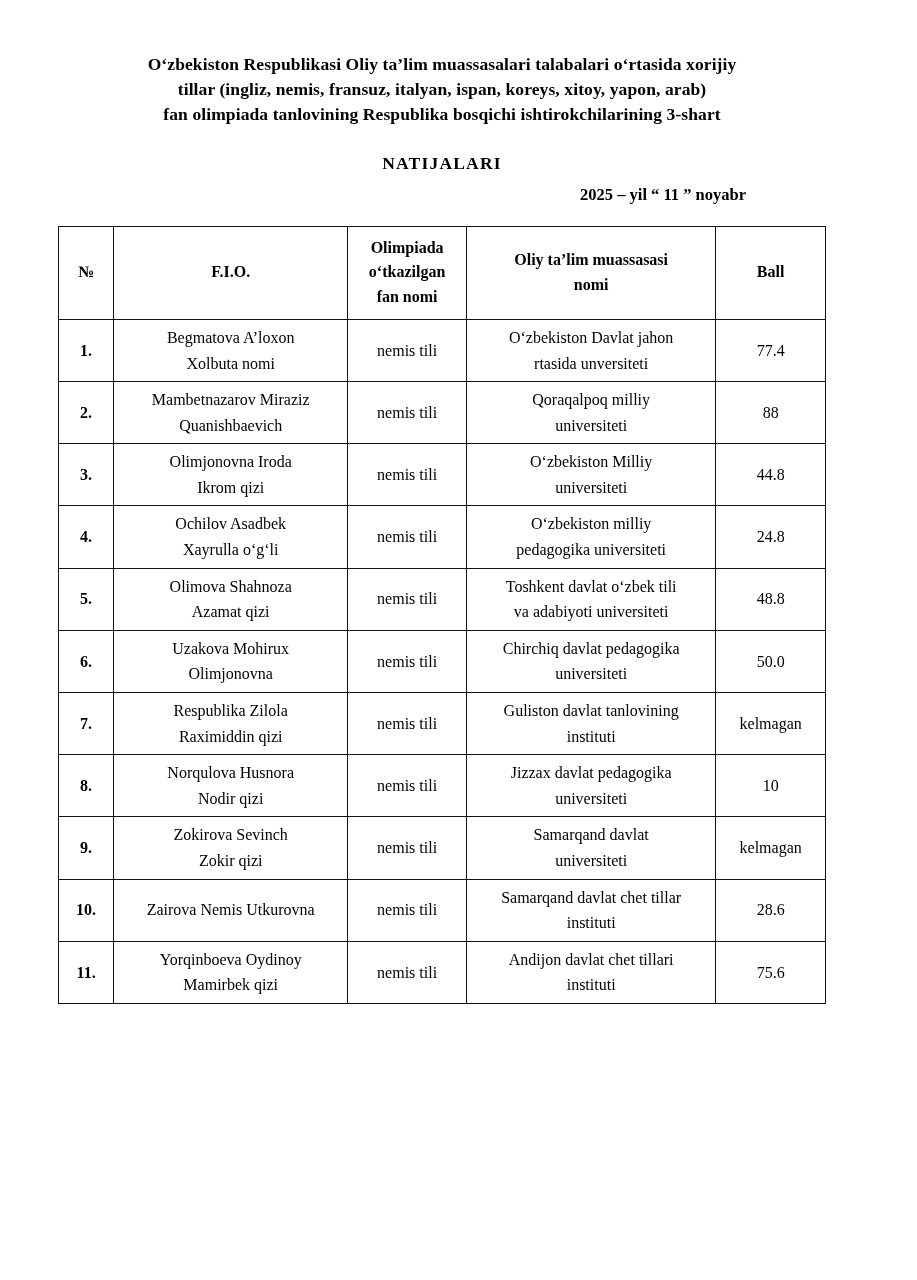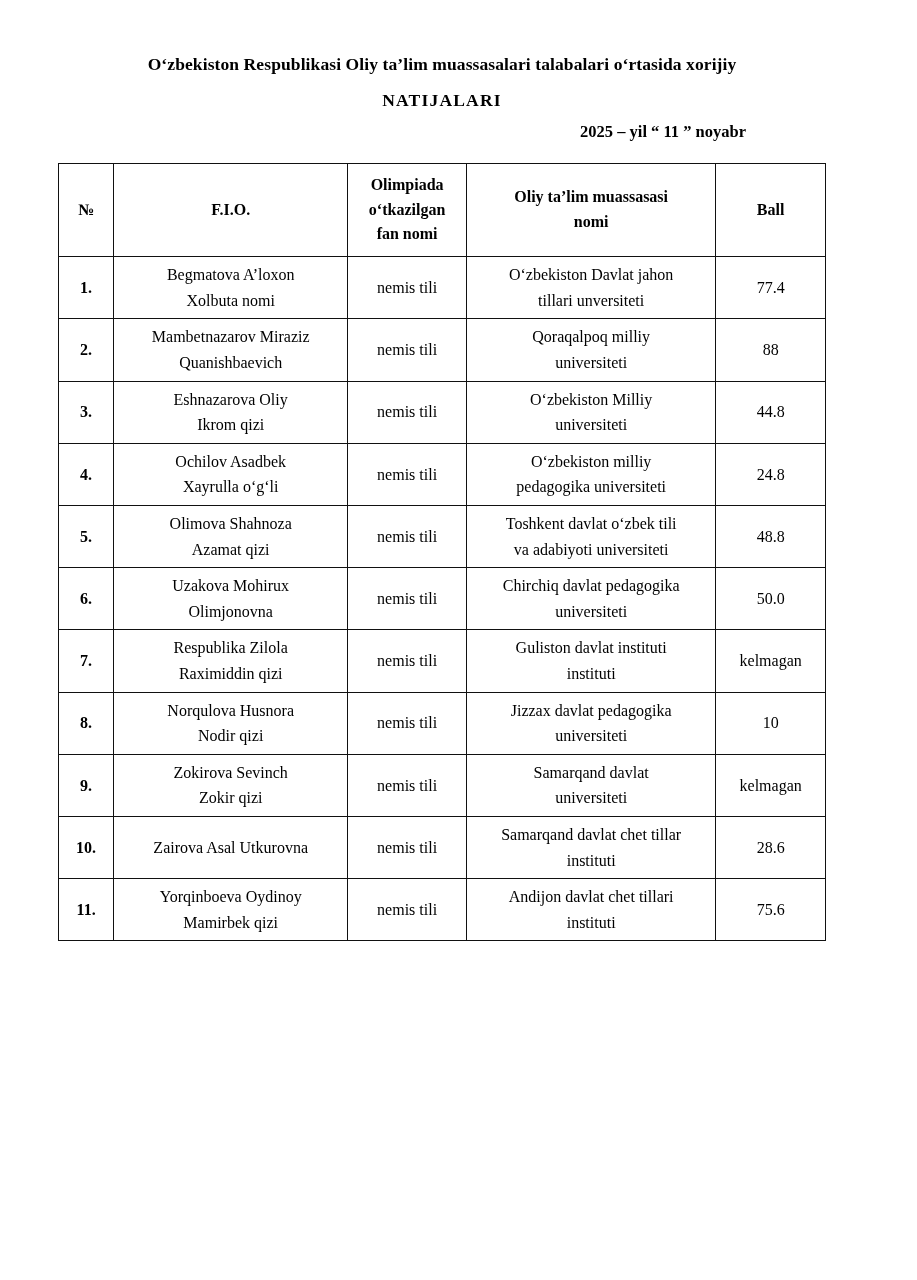--- a/index.html
+++ b/index.html
@@ -27,21 +27,21 @@
     font-size: 17.5px;
     line-height: 1.42;
     margin: 0 18px;
     letter-spacing: 0.1px;
   }
   .doc-title div { white-space: pre-wrap; }
   .results-heading {
     text-align: center;
     font-weight: bold;
     font-size: 17.5px;
-    margin-top: 13px;
+    margin-top: 26px;
     letter-spacing: 1.2px;
   }
   .doc-date {
     text-align: right;
     font-weight: bold;
     font-size: 16.5px;
     margin-top: 11px;
     padding-right: 80px;
   }
   table.results {
@@ -80,20 +80,22 @@
     display: block;
   }
 </style>
 </head>
 <body>
 
 <div class="page">
 
   <div class="doc-title">
     <div>O‘zbekiston Respublikasi Oliy ta’lim muassasalari talabalari o‘rtasida xorijiy</div>
+    <div>tillar (ingliz, nemis, fransuz, italyan, ispan, koreys, xitoy, yapon, arab)</div>
+    <div>fan olimpiada tanlovining Respublika bosqichi ishtirokchilarining 3-shart</div>
   </div>
 
   <div class="results-heading">NATIJALARI</div>
 
   <div class="doc-date">2025 – yil “ 11 ” noyabr</div>
 
   <table class="results">
     <colgroup>
       <col class="col-num">
       <col class="col-fio">
@@ -120,41 +122,41 @@
     <tbody>
       <tr>
         <td class="num">1.</td>
         <td>
           <span class="cell-two-line">Begmatova A’loxon</span>
           <span class="cell-two-line">Xolbuta nomi</span>
         </td>
         <td>nemis tili</td>
         <td>
           <span class="cell-two-line">O‘zbekiston Davlat jahon</span>
-          <span class="cell-two-line">tillari unversiteti</span>
+          <span class="cell-two-line">rtasida unversiteti</span>
         </td>
         <td>77.4</td>
       </tr>
       <tr>
         <td class="num">2.</td>
         <td>
           <span class="cell-two-line">Mambetnazarov Miraziz</span>
           <span class="cell-two-line">Quanishbaevich</span>
         </td>
         <td>nemis tili</td>
         <td>
           <span class="cell-two-line">Qoraqalpoq milliy</span>
           <span class="cell-two-line">universiteti</span>
         </td>
         <td>88</td>
       </tr>
       <tr>
         <td class="num">3.</td>
         <td>
-          <span class="cell-two-line">Eshnazarova Oliy</span>
+          <span class="cell-two-line">Olimjonovna Iroda</span>
           <span class="cell-two-line">Ikrom qizi</span>
         </td>
         <td>nemis tili</td>
         <td>
           <span class="cell-two-line">O‘zbekiston Milliy</span>
           <span class="cell-two-line">universiteti</span>
         </td>
         <td>44.8</td>
       </tr>
       <tr>
@@ -197,21 +199,21 @@
         <td>50.0</td>
       </tr>
       <tr>
         <td class="num">7.</td>
         <td>
           <span class="cell-two-line">Respublika Zilola</span>
           <span class="cell-two-line">Raximiddin qizi</span>
         </td>
         <td>nemis tili</td>
         <td>
-          <span class="cell-two-line">Guliston davlat instituti</span>
+          <span class="cell-two-line">Guliston davlat tanlovining</span>
           <span class="cell-two-line">instituti</span>
         </td>
         <td>kelmagan</td>
       </tr>
       <tr>
         <td class="num">8.</td>
         <td>
           <span class="cell-two-line">Norqulova Husnora</span>
           <span class="cell-two-line">Nodir qizi</span>
         </td>
@@ -231,21 +233,21 @@
         <td>nemis tili</td>
         <td>
           <span class="cell-two-line">Samarqand davlat</span>
           <span class="cell-two-line">universiteti</span>
         </td>
         <td>kelmagan</td>
       </tr>
       <tr>
         <td class="num">10.</td>
         <td>
-          <span class="cell-two-line">Zairova Asal Utkurovna</span>
+          <span class="cell-two-line">Zairova Nemis Utkurovna</span>
         </td>
         <td>nemis tili</td>
         <td>
           <span class="cell-two-line">Samarqand davlat chet tillar</span>
           <span class="cell-two-line">instituti</span>
         </td>
         <td>28.6</td>
       </tr>
       <tr>
         <td class="num">11.</td>

